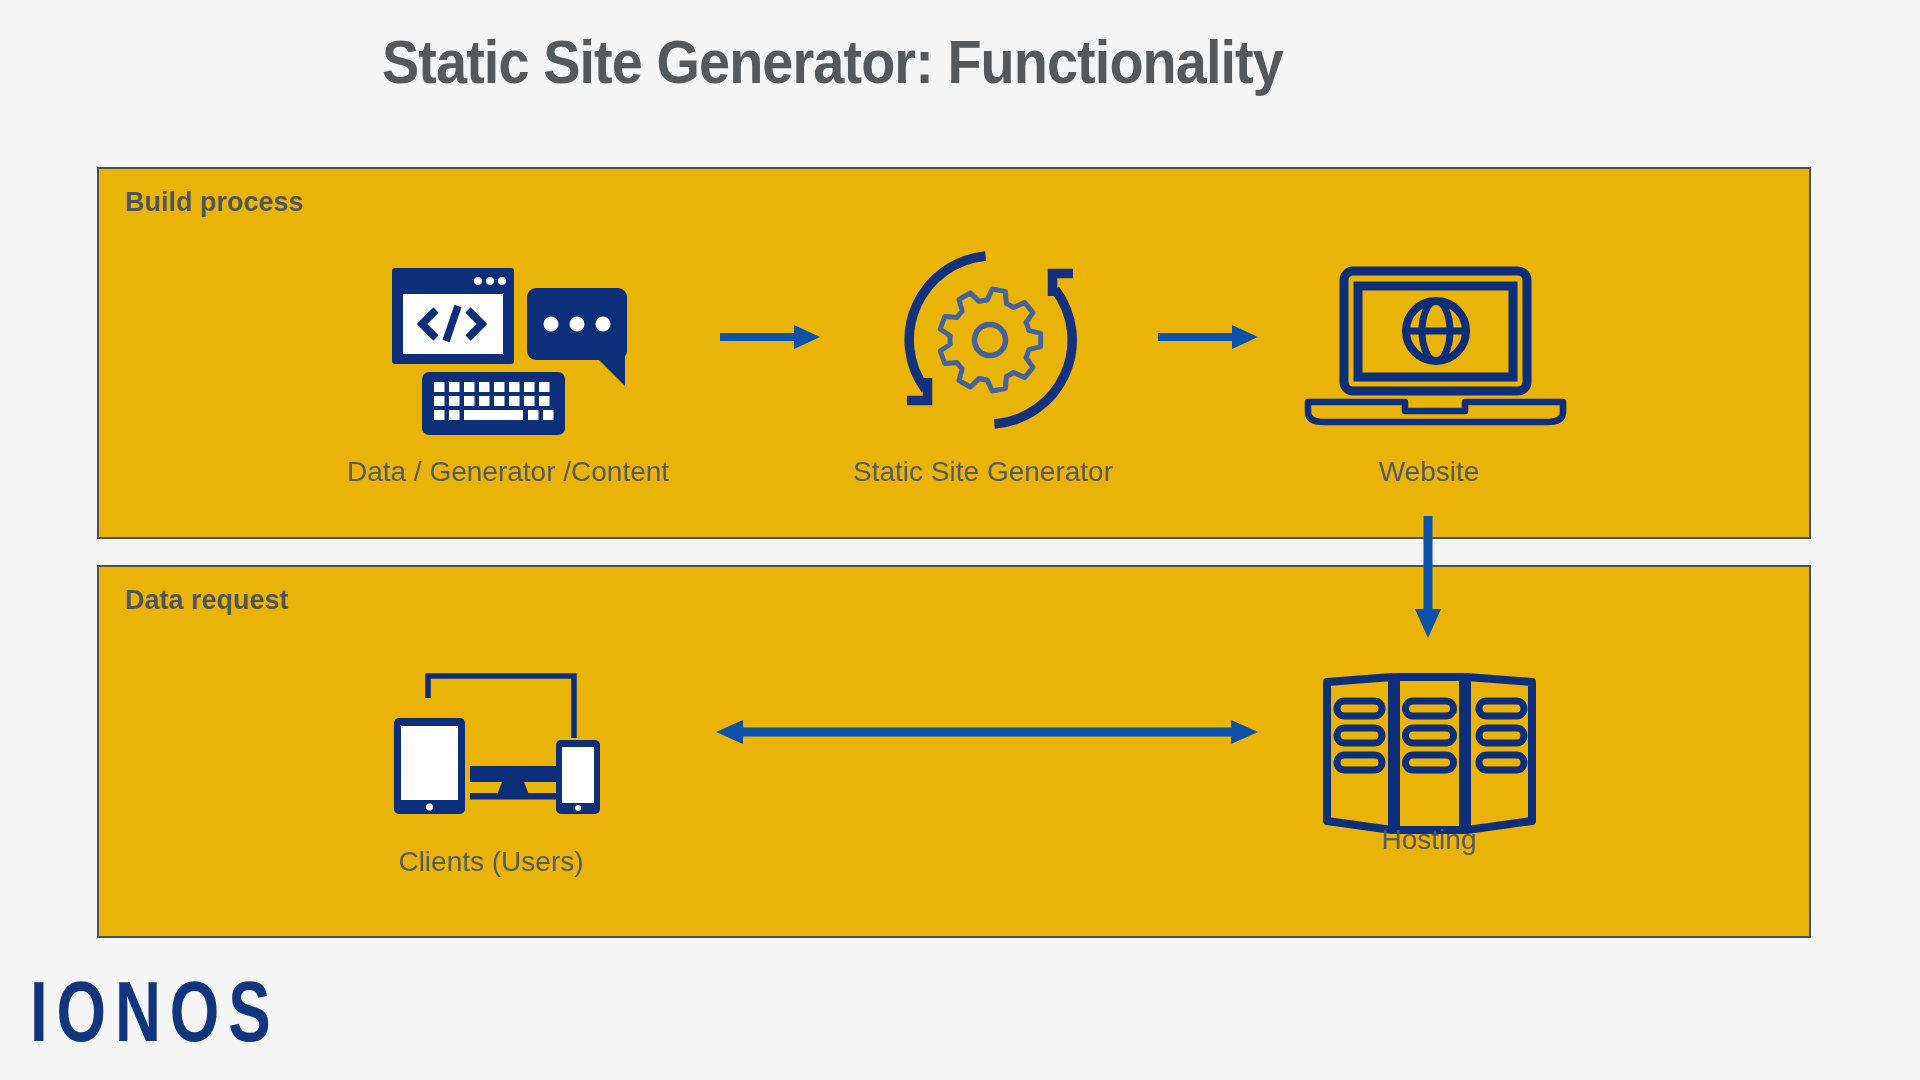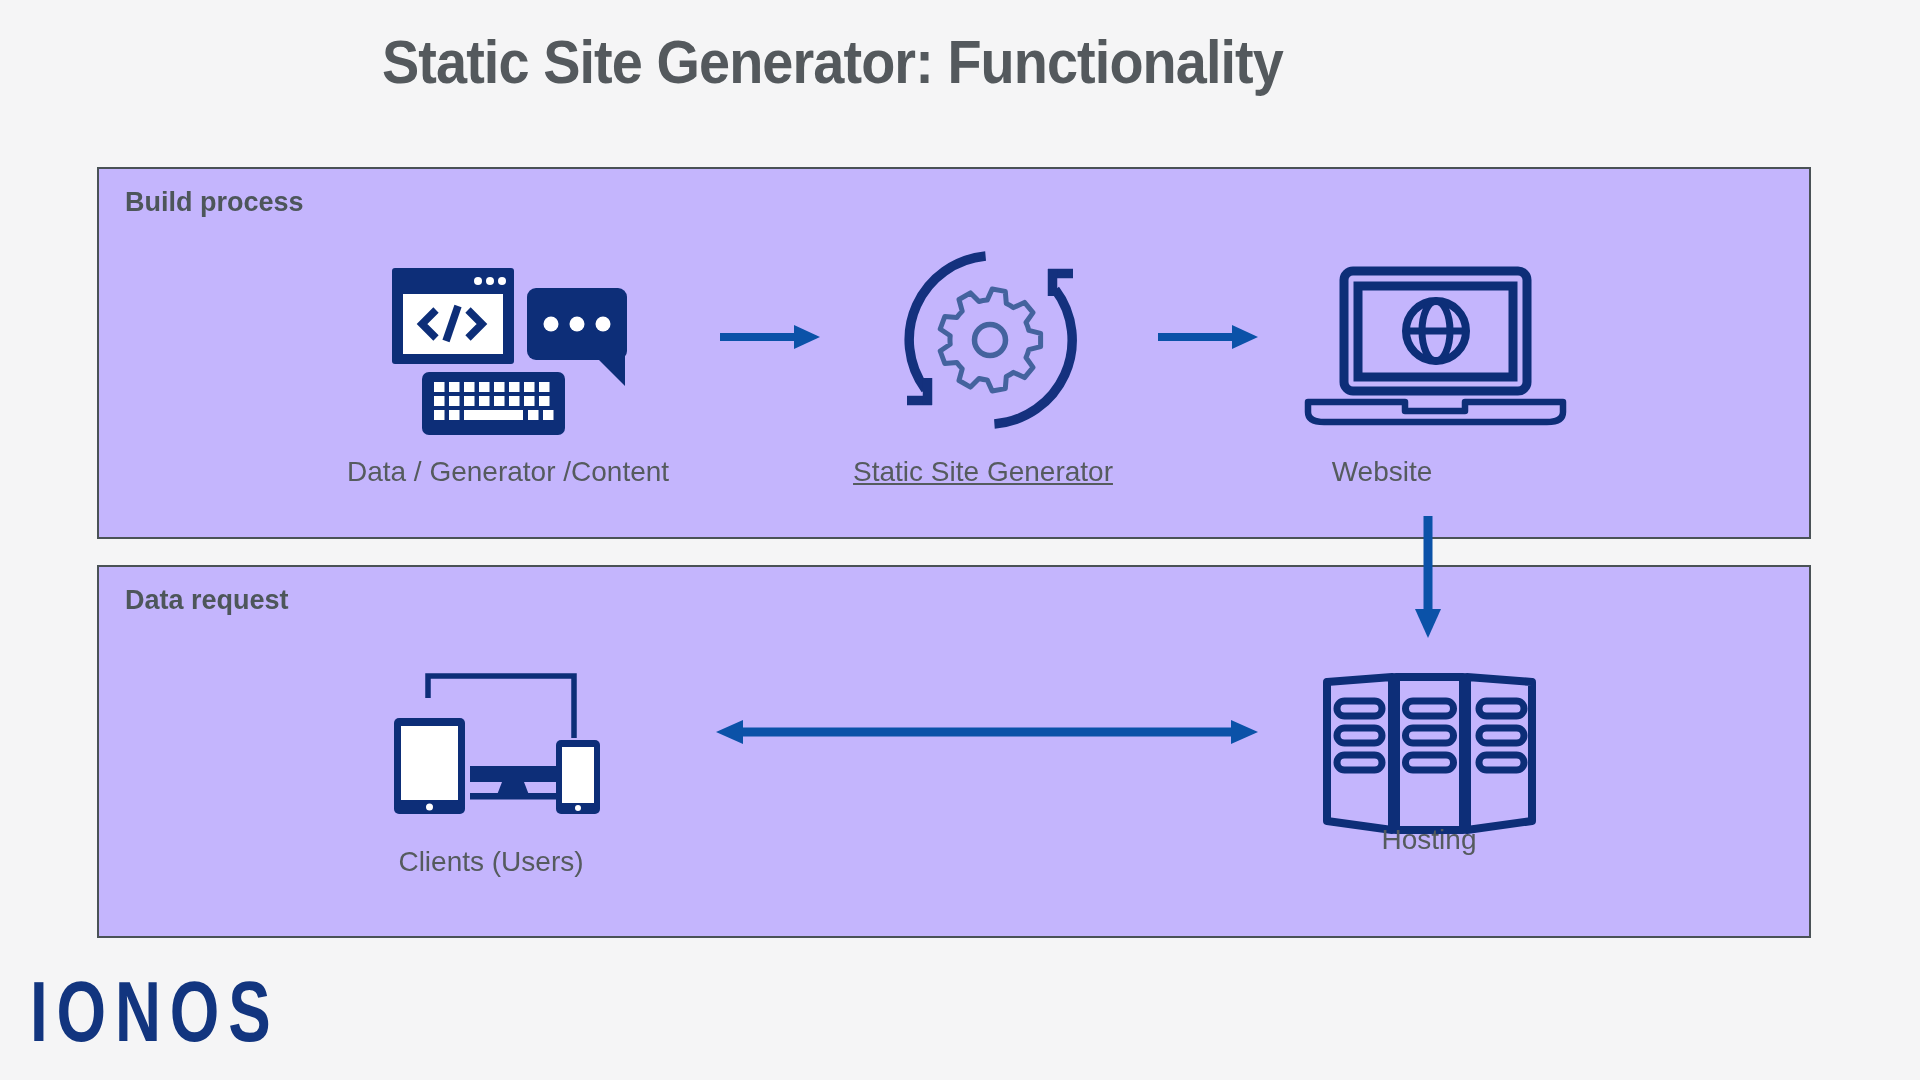--- a/index.html
+++ b/index.html
@@ -14,21 +14,21 @@
   .canvas{position:absolute;left:0;top:0;width:1920px;height:1080px;}
   .title{
     left:0;top:26px;width:1664px;
     text-align:center;
     font-size:62px;font-weight:700;
     color:#54595d;
     letter-spacing:-1px;
   }
   .title span{display:inline-block;transform:scaleX(.9);transform-origin:center;}
   .panel{
-    background:#c4b5fd;
+    background:#eab308;
     border:2px solid #4a5256;
     box-sizing:border-box;
   }
   .panel-label{
     position:absolute;left:26px;top:18px;
     font-size:27px;font-weight:700;
     color:#4d565a;
   }
   .node-label{
     text-align:center;
@@ -197,23 +197,23 @@
   <div class="abs" style="left:716px;top:719px;">
     <svg width="542" height="26" viewBox="0 0 542 26">
       <line x1="22" y1="13" x2="520" y2="13" stroke="#0b52a8" stroke-width="9"></line>
       <polygon points="27,1 0,13 27,25" fill="#0b52a8"></polygon>
       <polygon points="515,1 542,13 515,25" fill="#0b52a8"></polygon>
     </svg>
   </div>
 
   <div class="abs node-label" style="left:308px;top:456px;width:400px;">Data / Generator /Content</div>
 
-  <div class="abs node-label" style="left:783px;top:456px;width:400px;text-decoration:underline;">Static Site Generator</div>
-
-  <div class="abs node-label" style="left:1182px;top:456px;width:400px;">Website</div>
+  <div class="abs node-label" style="left:783px;top:456px;width:400px;">Static Site Generator</div>
+
+  <div class="abs node-label" style="left:1229px;top:456px;width:400px;">Website</div>
 
   <div class="abs node-label" style="left:291px;top:846px;width:400px;">Clients (Users)</div>
 
   <div class="abs node-label" style="left:1229px;top:824px;width:400px;">Hosting</div>
 
   <div class="abs logo">IONOS</div>
 
 </div>
 
 </body></html>

